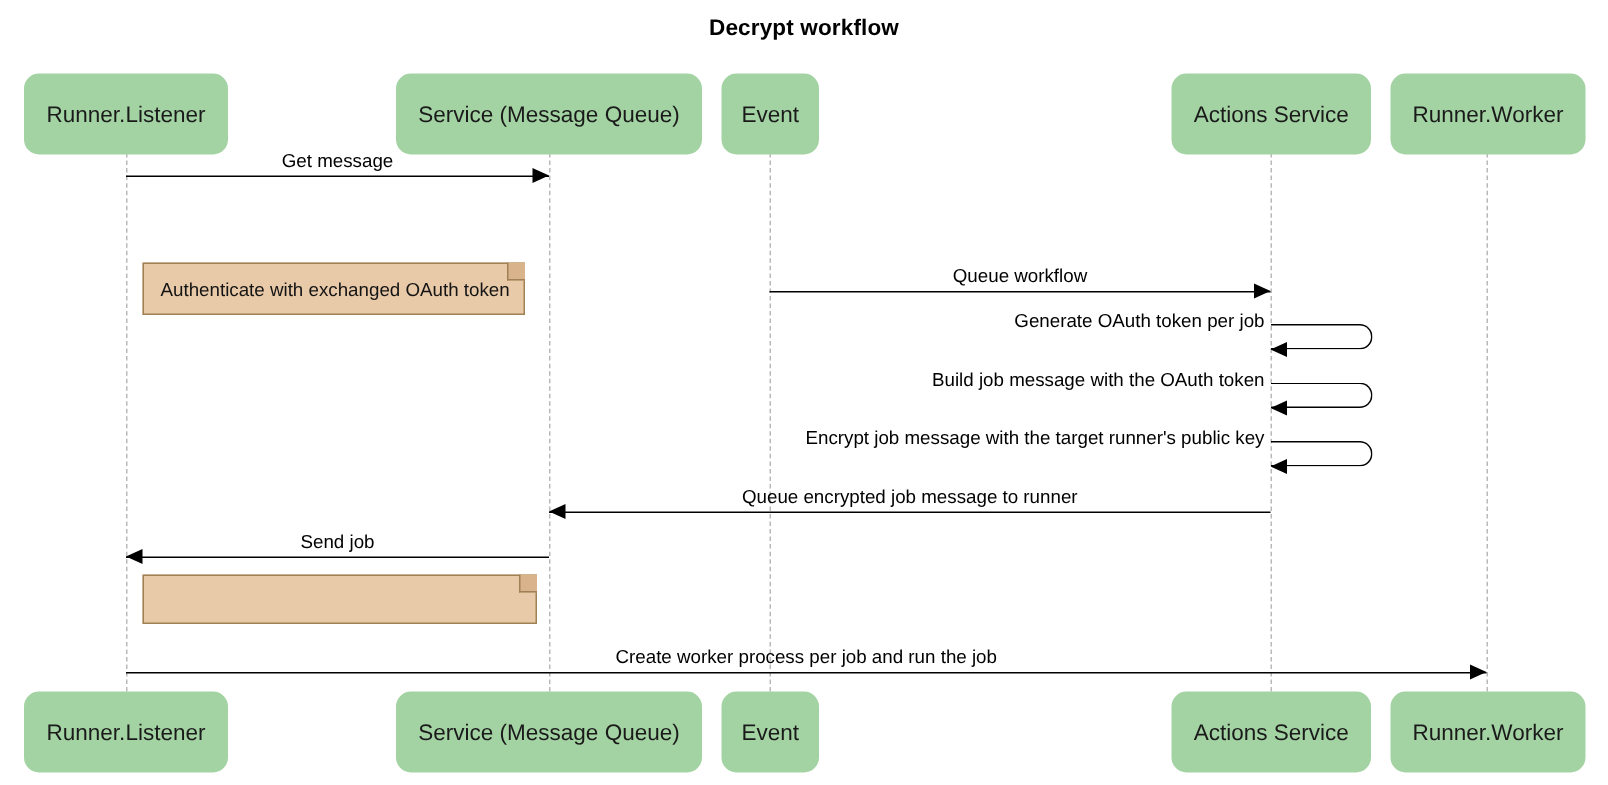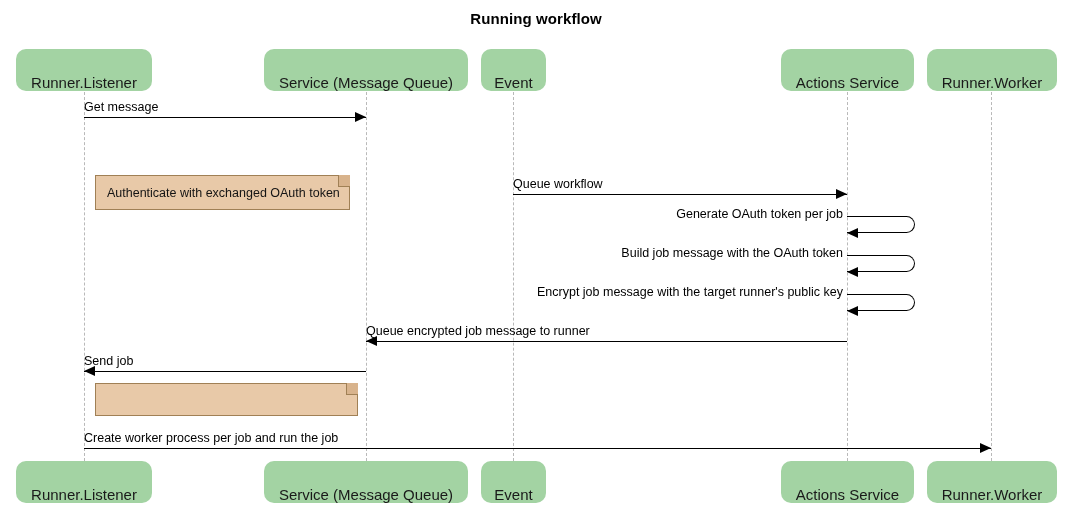--- a/index.html
+++ b/index.html
@@ -23,25 +23,25 @@
     top: 10px;
     width: 1072px;
     text-align: center;
     font-size: 15px;
     font-weight: bold;
     color: #000000;
     letter-spacing: 0.1px;
   }
   .participant {
     position: absolute;
-    height: 42px;
+    height: 54px;
     border-radius: 10px;
     background: #a3d3a3;
     display: flex;
-    align-items: flex-end;
+    align-items: center;
     justify-content: center;
     font-size: 15px;
     color: #1a1a1a;
     box-sizing: border-box;
     white-space: nowrap;
   }
   .lifeline {
     position: absolute;
     width: 0;
     border-left: 1px dashed #b9b9b9;
@@ -62,21 +62,21 @@
     border-left: 11px solid #000000;
   }
   .arrowhead.left {
     border-right: 11px solid #000000;
   }
   .msg-label {
     position: absolute;
     font-size: 12.5px;
     color: #000000;
     white-space: nowrap;
-    text-align: left;
+    text-align: center;
   }
   .self-loop {
     position: absolute;
     border: 1.6px solid #000000;
     border-left: none;
     border-top-right-radius: 13px;
     border-bottom-right-radius: 13px;
     box-sizing: border-box;
   }
   .note {
@@ -101,21 +101,21 @@
     border-left: 1px solid #a08055;
     border-bottom: 1px solid #a08055;
     box-sizing: border-box;
   }
 </style>
 </head>
 <body>
 
 <div id="canvas">
 
-  <div class="diagram-title">Running workflow</div>
+  <div class="diagram-title">Decrypt workflow</div>
 
   <div id="lifelines">
       <div class="lifeline" style="left: 84px; top: 87px; height: 374px;"></div>
       <div class="lifeline" style="left: 366px; top: 87px; height: 374px;"></div>
       <div class="lifeline" style="left: 513px; top: 87px; height: 374px;"></div>
       <div class="lifeline" style="left: 847px; top: 87px; height: 374px;"></div>
       <div class="lifeline" style="left: 991px; top: 87px; height: 374px;"></div>
     </div>
   <div id="top-participants">
       <div class="participant" style="left: 16px; top: 49px; width: 136px;">

